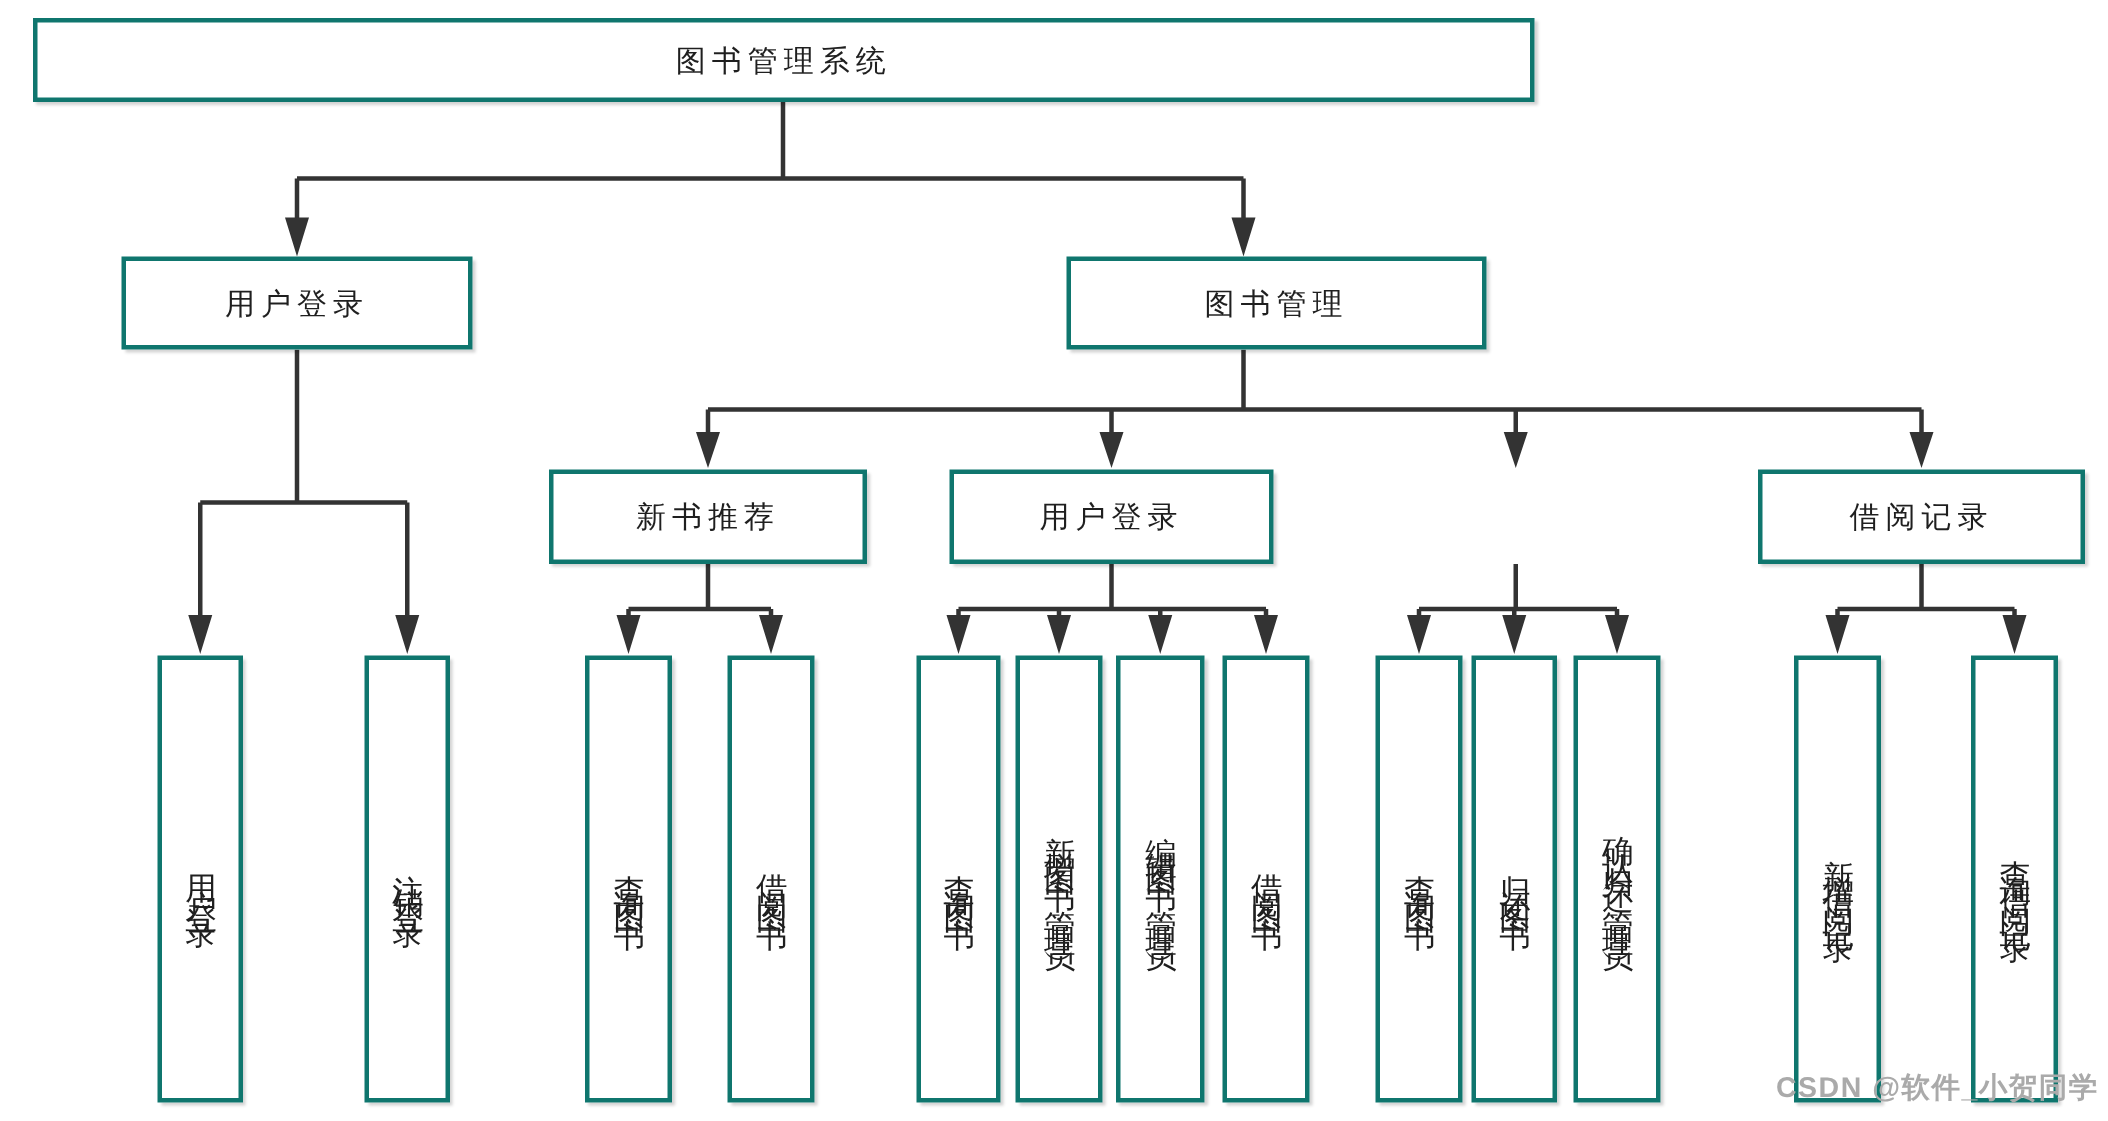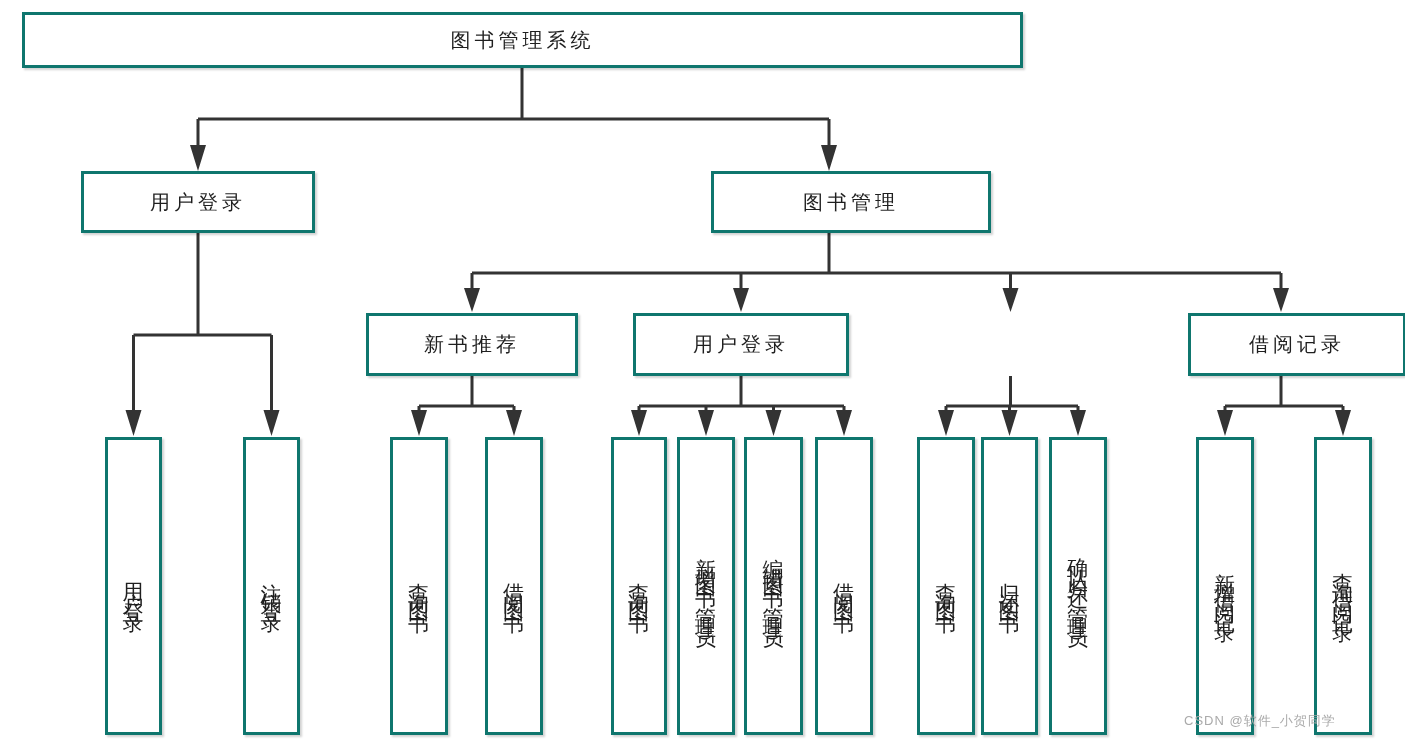--- a/index.html
+++ b/index.html
@@ -42,25 +42,26 @@
     writing-mode: vertical-rl;
     text-orientation: mixed;
     font-size: 21px;
     letter-spacing: 10px;
     line-height: 1;
   }
   .watermark {
     position: absolute;
     left: 1184px;
     top: 712px;
-    font-size: 13px;
+    font-size: 19px;
     letter-spacing: 1px;
     color: #aaaaaa;
     white-space: nowrap;
     z-index: 5;
+    font-weight: bold;
   }
 </style>
 </head>
 <body>
 
 <div class="stage">
 
   <svg class="wires" width="1405" height="747" viewBox="0 0 1405 747">
     <g stroke="#333333" stroke-width="3" fill="none">
       <path d="M522,68 V119 M198,119 H829 M198,119 V147 M829,119 V147"></path>
@@ -93,21 +94,21 @@
       M1335,410 H1351 L1343,436 Z"></path>
   </svg>
 
   <div class="box cap" style="left:22px; top:12px; width:1001px; height:56px;">图书管理系统</div>
 
   <div class="box cap" style="left:81px; top:171px; width:234px; height:62px;">用户登录</div>
   <div class="box cap" style="left:711px; top:171px; width:280px; height:62px;">图书管理</div>
 
   <div class="box cap" style="left:366px; top:313px; width:212px; height:63px;">新书推荐</div>
   <div class="box cap" style="left:633px; top:313px; width:216px; height:63px;">用户登录</div>
-  <div class="box cap" style="left:1172px; top:313px; width:218px; height:63px;margin-left:16px;">借阅记录</div>
+  <div class="box cap" style="left:1172px; top:313px; width:218px; height:63px;">借阅记录</div>
 
   <div class="box leaf" style="left:105px; top:437px; width:57px; height:298px;">用户登录</div>
   <div class="box leaf" style="left:243px; top:437px; width:57px; height:298px;">注销登录</div>
 
   <div class="box leaf" style="left:390px; top:437px; width:58px; height:298px;">查询图书</div>
   <div class="box leaf" style="left:485px; top:437px; width:58px; height:298px;">借阅图书</div>
 
   <div class="box leaf" style="left:611px; top:437px; width:56px; height:298px;">查询图书</div>
   <div class="box leaf" style="left:677px; top:437px; width:58px; height:298px;">新增图书（管理员）</div>
   <div class="box leaf" style="left:744px; top:437px; width:59px; height:298px;">编辑图书（管理员）</div>

